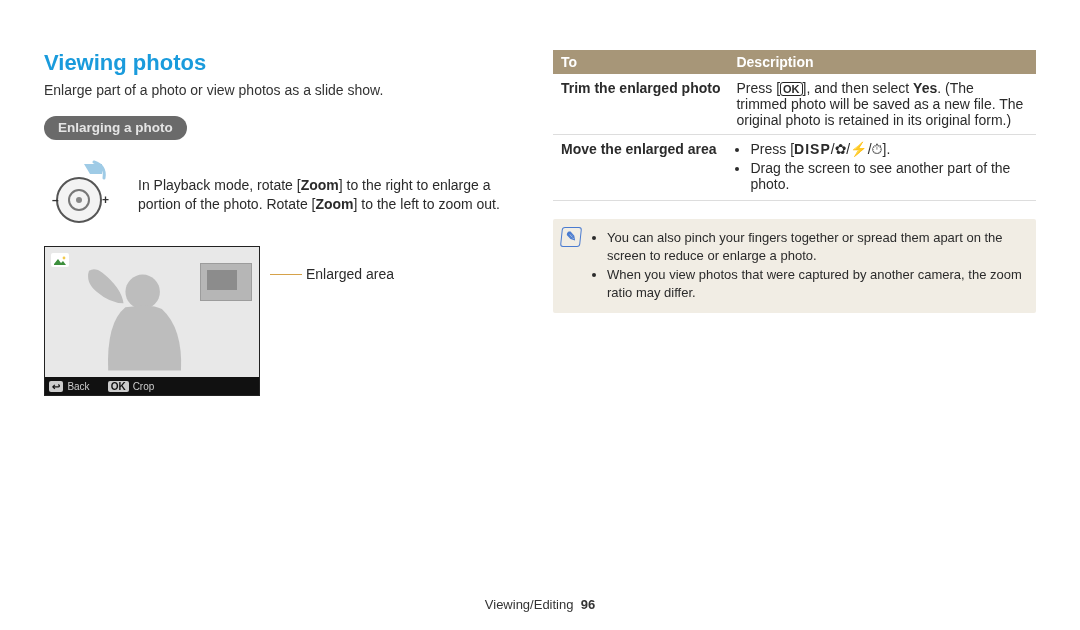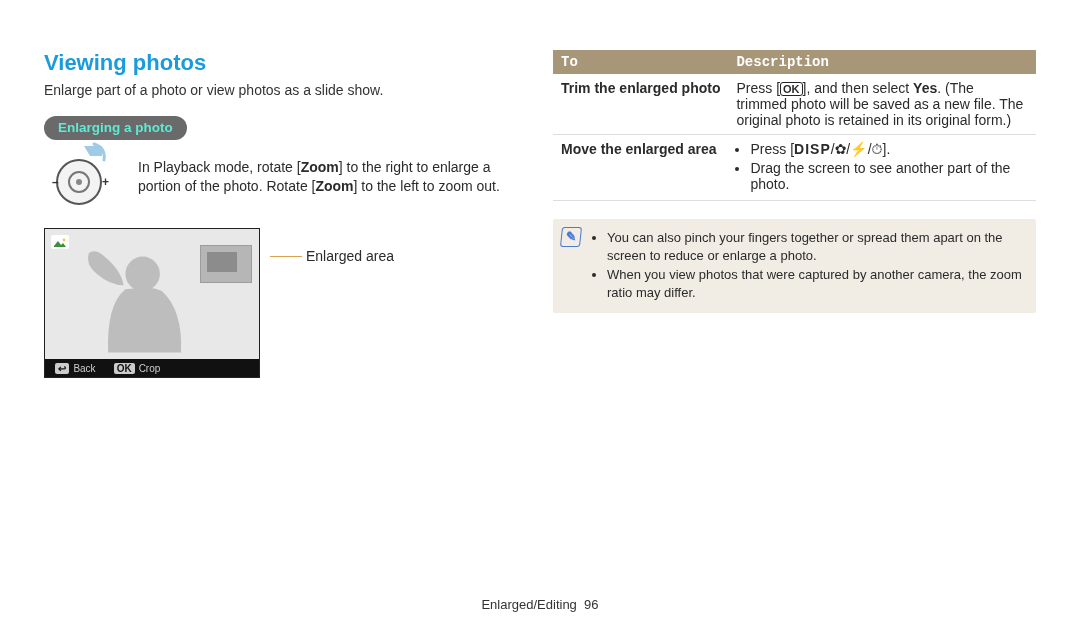--- a/index.html
+++ b/index.html
@@ -3,47 +3,47 @@
 <meta charset="utf-8">
 <style>
   * { box-sizing: border-box; margin: 0; padding: 0; }
   html, body { width: 1080px; height: 630px; font-family: "Segoe UI", "Myriad Pro", Arial, sans-serif; color: #2b2b2b; background: #fff; }
   .page { padding: 50px 44px 0 44px; position: relative; height: 100%; }
   .header-line { font-style: italic; color: #5a5a5a; font-size: 16px; letter-spacing: .1px; margin-bottom: 30px; }
   .cols { display: flex; gap: 26px; }
   .col { flex: 1 1 50%; }
   .h1 { color: #1a9bdc; font-size: 22px; font-weight: 600; margin-bottom: 6px; }
   .lead { font-size: 14px; color: #333; margin-bottom: 18px; }
-  .pill { display: inline-block; background: #6a6a6a; color: #5eead4; border-radius: 14px; padding: 4px 14px 5px; font-size: 13.5px; font-weight: 600; }
+  .pill { display: inline-block; background: #6a6a6a; color: #e5e5e5; border-radius: 14px; padding: 4px 14px 5px; font-size: 13.5px; font-weight: 600; margin-bottom: 18px; }
   .zoom-row { display: flex; align-items: center; gap: 14px; margin-bottom: 14px; }
   .zoom-svg { flex: 0 0 80px; }
   .zoom-text { font-size: 14px; line-height: 1.35; }
   .shot-wrap { display: flex; align-items: flex-start; gap: 10px; }
   .shot { width: 216px; height: 150px; border: 1px solid #222; background:#e8e8e8; position: relative; overflow:hidden; }
   .shot .person { position:absolute; left:20px; top:18px; width:140px; height:115px; }
   .shot .thumb { position:absolute; left:6px; top:6px; width:18px; height:14px; background:#fff; border-radius:2px; display:flex; align-items:center; justify-content:center; }
   .shot .map { position:absolute; right:7px; top:16px; width:52px; height:38px; border:1px solid #9c9c9c; background:#b6b6b6; }
   .shot .map-inner { position:absolute; left:6px; top:6px; width:30px; height:20px; background:#8c8c8c; }
-  .shot .bar { position:absolute; left:0; right:0; bottom:0; height:18px; background:#111; color:#ccc; font-size:10px; display:flex; align-items:center; gap:18px; padding-left:10px; }
+  .shot .bar { position:absolute; left:0; right:0; bottom:0; height:18px; background:#111; color:#ccc; font-size:10px; display:flex; align-items:center; gap:18px; padding-left:4px; }
   .shot .bar span.k { background:#ccc; color:#111; border-radius:2px; padding:0 3px; margin-right:4px; font-weight:600; }
   .callout { display:flex; align-items:center; gap:4px; margin-top:20px; }
   .callout-line { width:32px; height:1px; background:#d6a24a; position:relative; }
   .callout-text { font-size: 14px; }
   table.desc { width: 100%; border-collapse: collapse; font-size: 14px; }
-  table.desc thead th { background:#a79678; color:#fff; text-align:left; font-weight:600; padding:4px 8px;font-family:Liberation Mono, monospace; }
+  table.desc thead th { background:#a79678; color:#fff; text-align:left; font-weight:600; padding:4px 8px; }
   table.desc td { padding:6px 8px; vertical-align: top; border-bottom: 1px solid #ddd; }
   table.desc td.first { font-weight:700; white-space:nowrap; }
   .bul { padding-left: 14px; }
   .bul li { list-style: disc; margin-bottom: 2px; }
   .icons-inline { font-family: Arial, sans-serif; }
   .disp { font-weight:700; letter-spacing:1px; }
   .note { margin-top: 18px; background:#f1ede4; border-radius:2px; padding:10px 12px 10px 40px; position:relative; font-size:13px; line-height:1.35; }
   .note .badge { position:absolute; left:8px; top:8px; width:20px; height:20px; border:1.5px solid #4a7bd0; color:#4a7bd0; border-radius:3px; display:flex; align-items:center; justify-content:center; font-weight:700; transform: skewX(-6deg); }
   .footer { position:absolute; left:0; right:0; bottom:18px; text-align:center; font-size:13px; color:#333; }
-  .footer b { font-weight:400; }
+  .footer b { font-weight:700; }
 </style>
 </head>
 <body>
 
 <div class="page">
 
   <div class="cols">
 
     <div class="col">
       <div class="h1">Viewing photos</div>
@@ -129,15 +129,15 @@
         <div class="badge">✎</div>
         <ul class="bul">
           <li>You can also pinch your fingers together or spread them apart on the screen to reduce or enlarge a photo.</li>
           <li>When you view photos that were captured by another camera, the zoom ratio may differ.</li>
         </ul>
       </div>
     </div>
   </div>
 
   <div class="footer">
-    <span>Enlarged/Editing</span>&nbsp;&nbsp;<b>96</b>
+    <span>Viewing/Editing</span>&nbsp;&nbsp;<b>96</b>
   </div>
 </div>
 
 </body></html>

